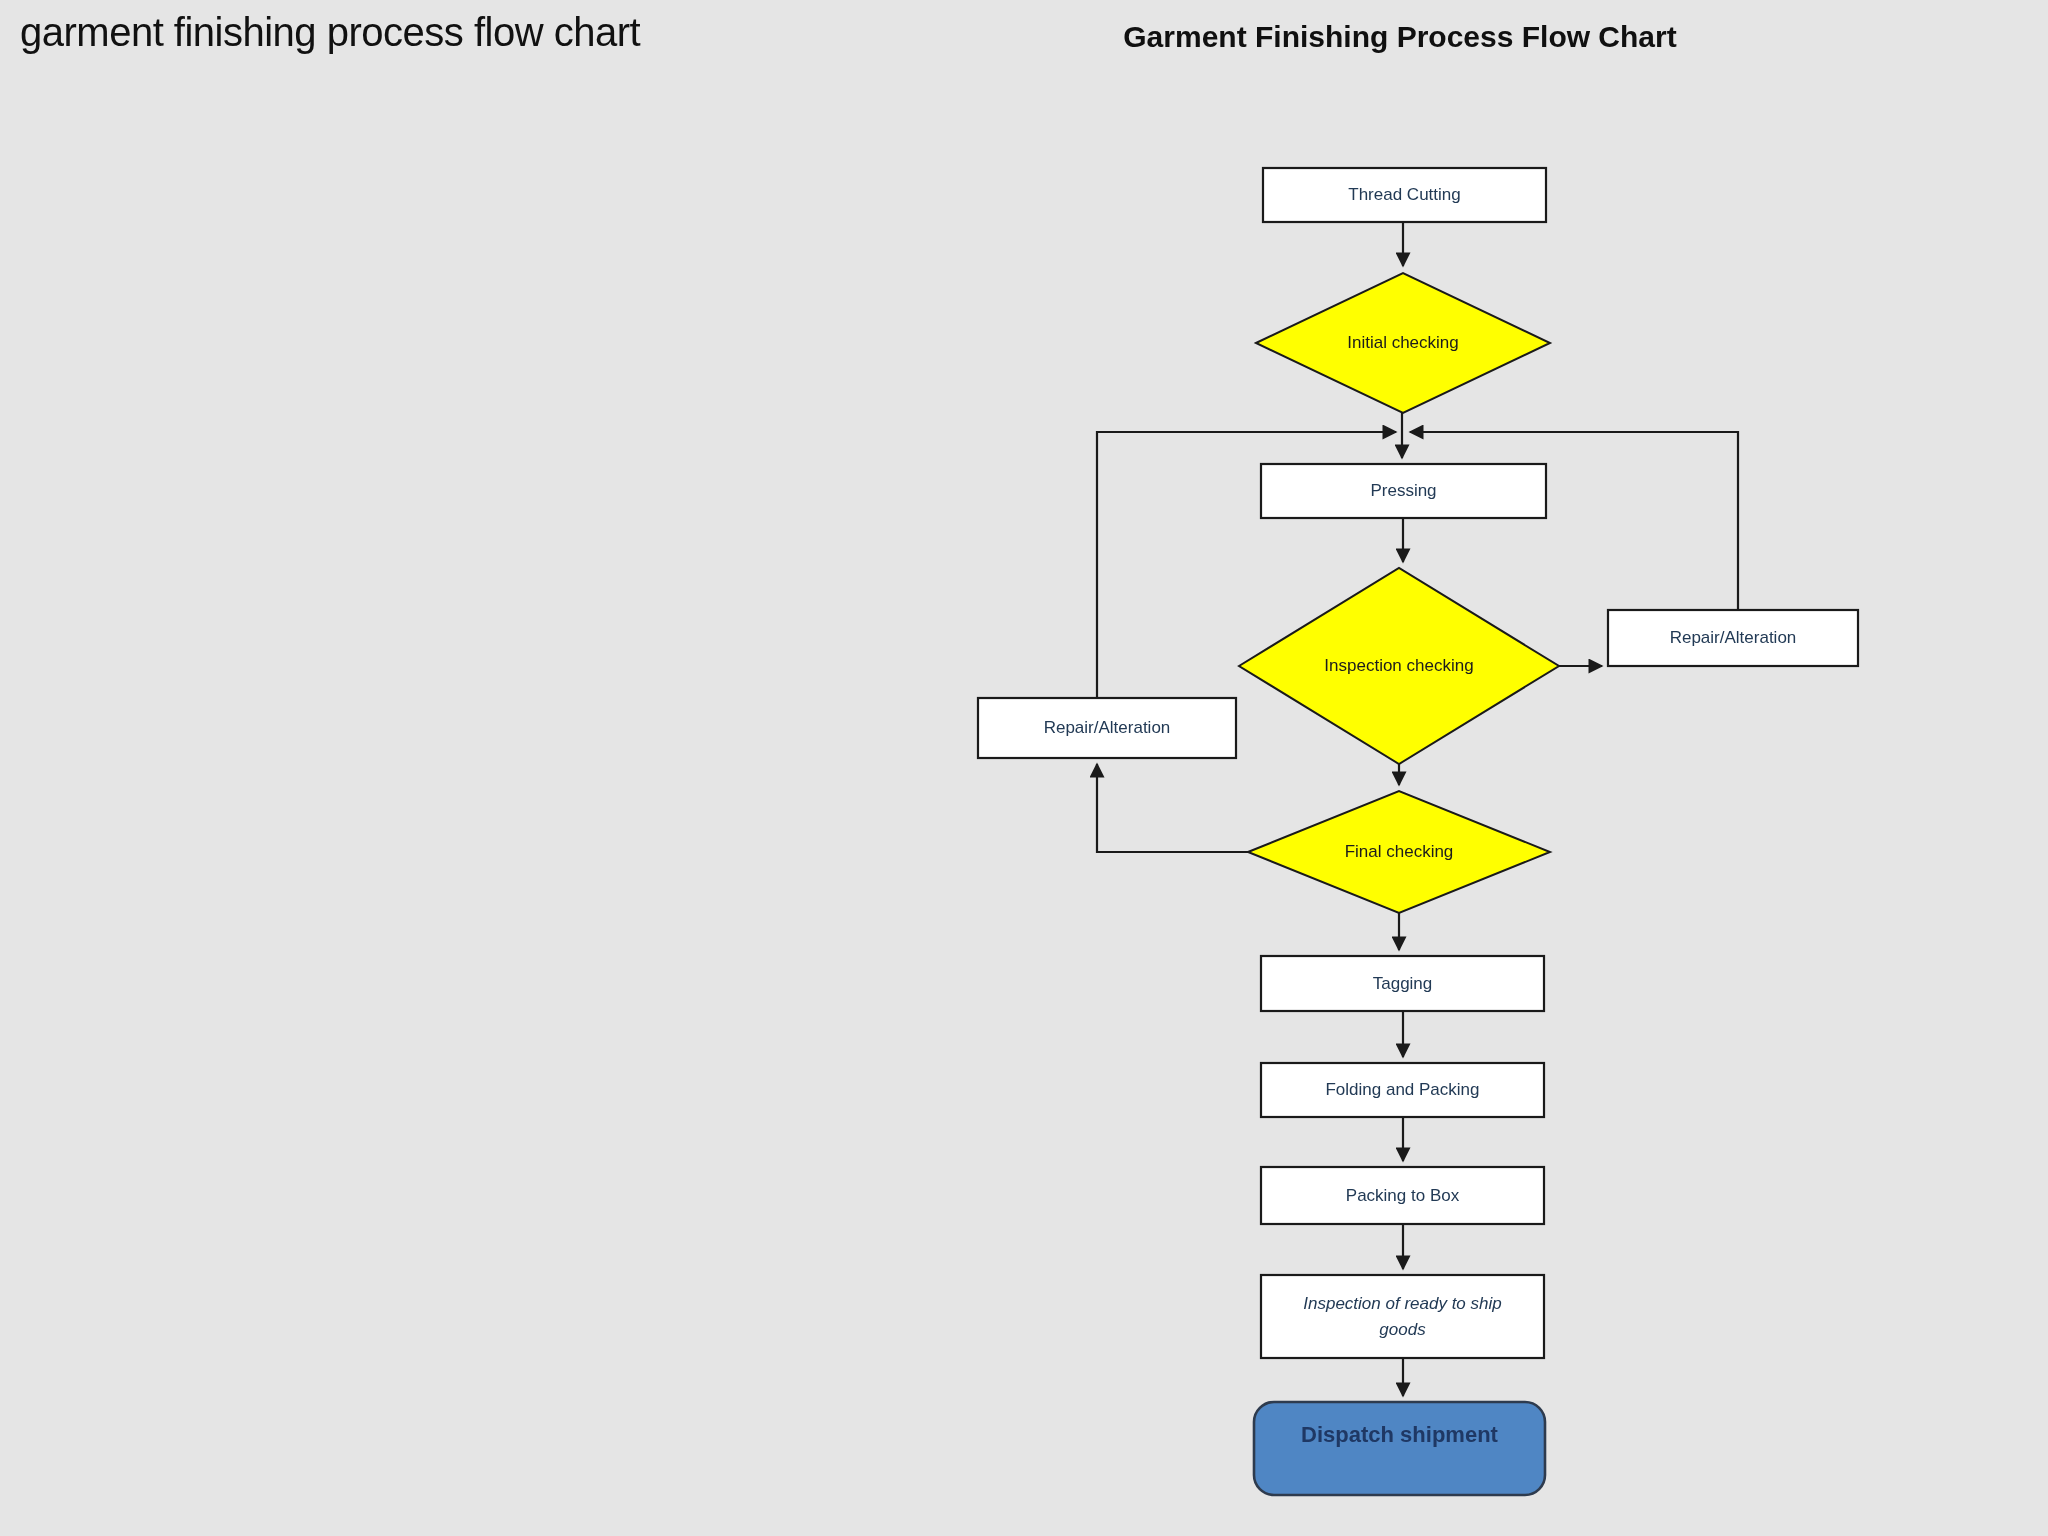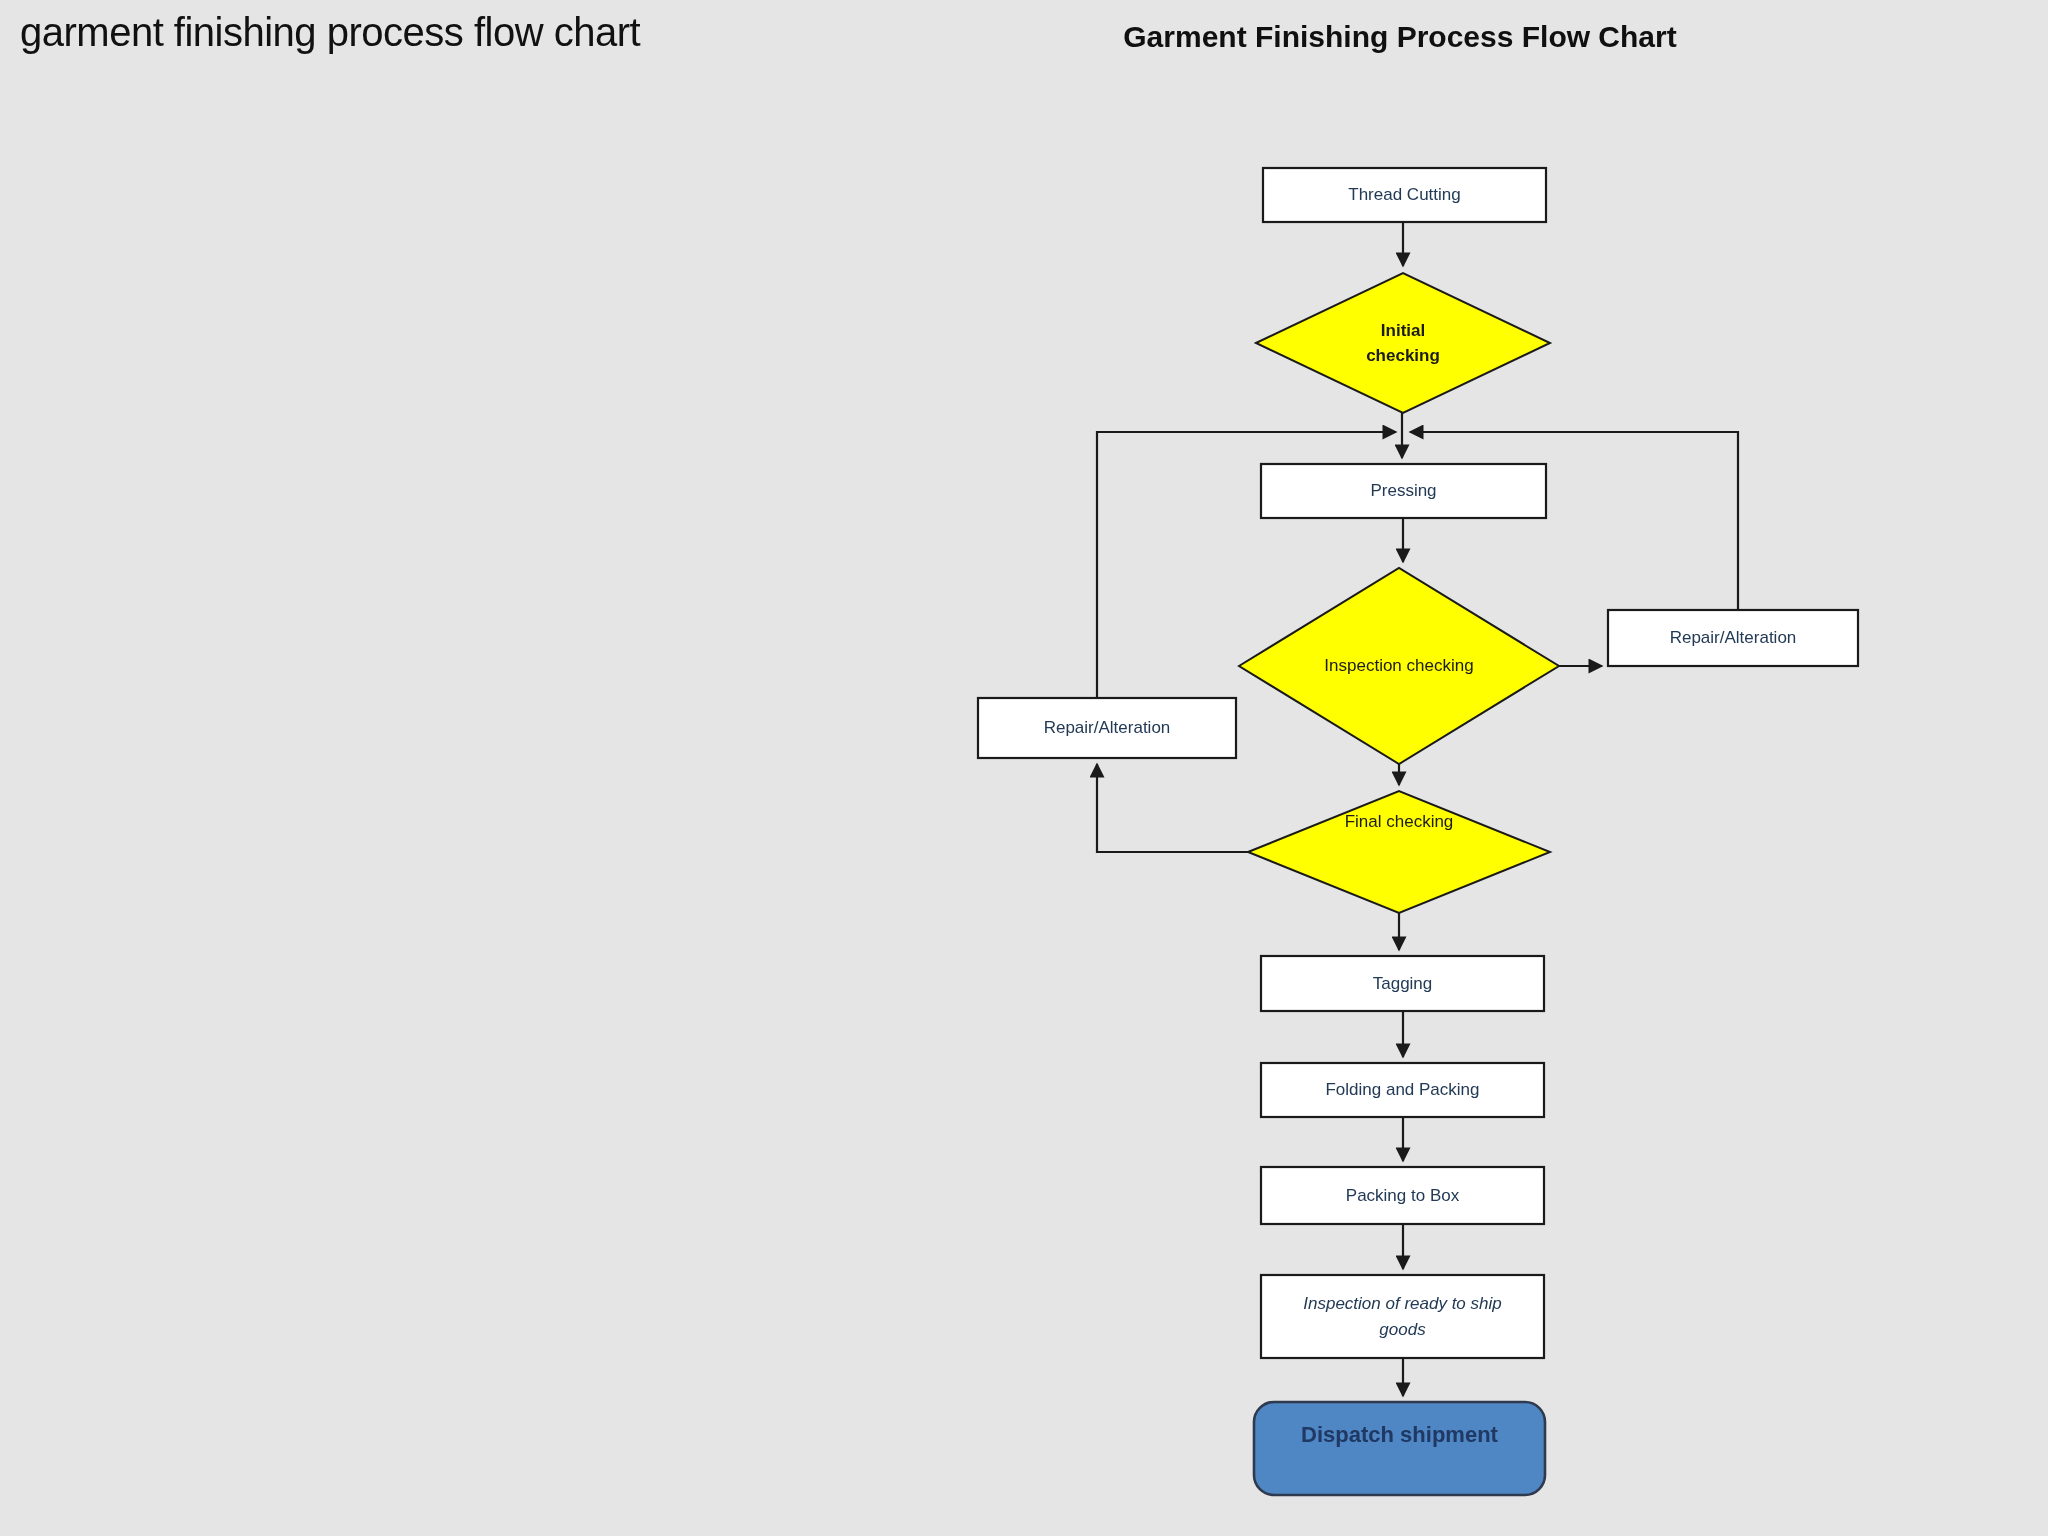--- a/index.html
+++ b/index.html
@@ -73,31 +73,31 @@
     <polygon class="shape-dec" points="1248,852 1399,791 1550,852 1399,913" fill="#ffff00"></polygon>
     <rect class="shape-proc" x="1261" y="956" width="283" height="55"></rect>
     <rect class="shape-proc" x="1261" y="1063" width="283" height="54"></rect>
     <rect class="shape-proc" x="1261" y="1167" width="283" height="57"></rect>
     <rect class="shape-proc" x="1261" y="1275" width="283" height="83"></rect>
     <rect class="shape-term" x="1254" y="1402" width="291" height="93" rx="20" ry="20" fill="#4f86c4"></rect>
   </svg>
 
   <div class="node-label" style="left:1263px;top:168px;width:283px;height:54px;">Thread Cutting</div>
 
-  <div class="node-label decision-label" style="left:1343px;top:300px;width:120px;height:86px;font-weight:bold;">Initial checking</div>
+  <div class="node-label decision-label" style="left:1343px;top:300px;width:120px;height:86px;">Initial checking</div>
 
   <div class="node-label" style="left:1261px;top:464px;width:285px;height:54px;">Pressing</div>
 
   <div class="node-label decision-label" style="left:1314px;top:620px;width:170px;height:92px;">Inspection checking</div>
 
   <div class="node-label" style="left:1608px;top:610px;width:250px;height:56px;">Repair/Alteration</div>
 
   <div class="node-label" style="left:978px;top:698px;width:258px;height:60px;">Repair/Alteration</div>
 
-  <div class="node-label decision-label" style="left:1339px;top:780px;width:120px;height:84px;text-align:right;">Final checking</div>
+  <div class="node-label decision-label" style="left:1339px;top:810px;width:120px;height:84px;text-align:right;">Final checking</div>
 
   <div class="node-label" style="left:1261px;top:956px;width:283px;height:55px;">Tagging</div>
 
   <div class="node-label" style="left:1261px;top:1063px;width:283px;height:54px;">Folding and Packing</div>
 
   <div class="node-label" style="left:1261px;top:1167px;width:283px;height:57px;">Packing to Box</div>
 
   <div class="node-label" style="left:1281px;top:1275px;width:243px;height:83px;font-style:italic;">Inspection of ready to ship goods</div>
 
   <div class="node-label terminator-label" style="left:1254px;top:1402px;width:291px;height:93px;">Dispatch shipment</div>

